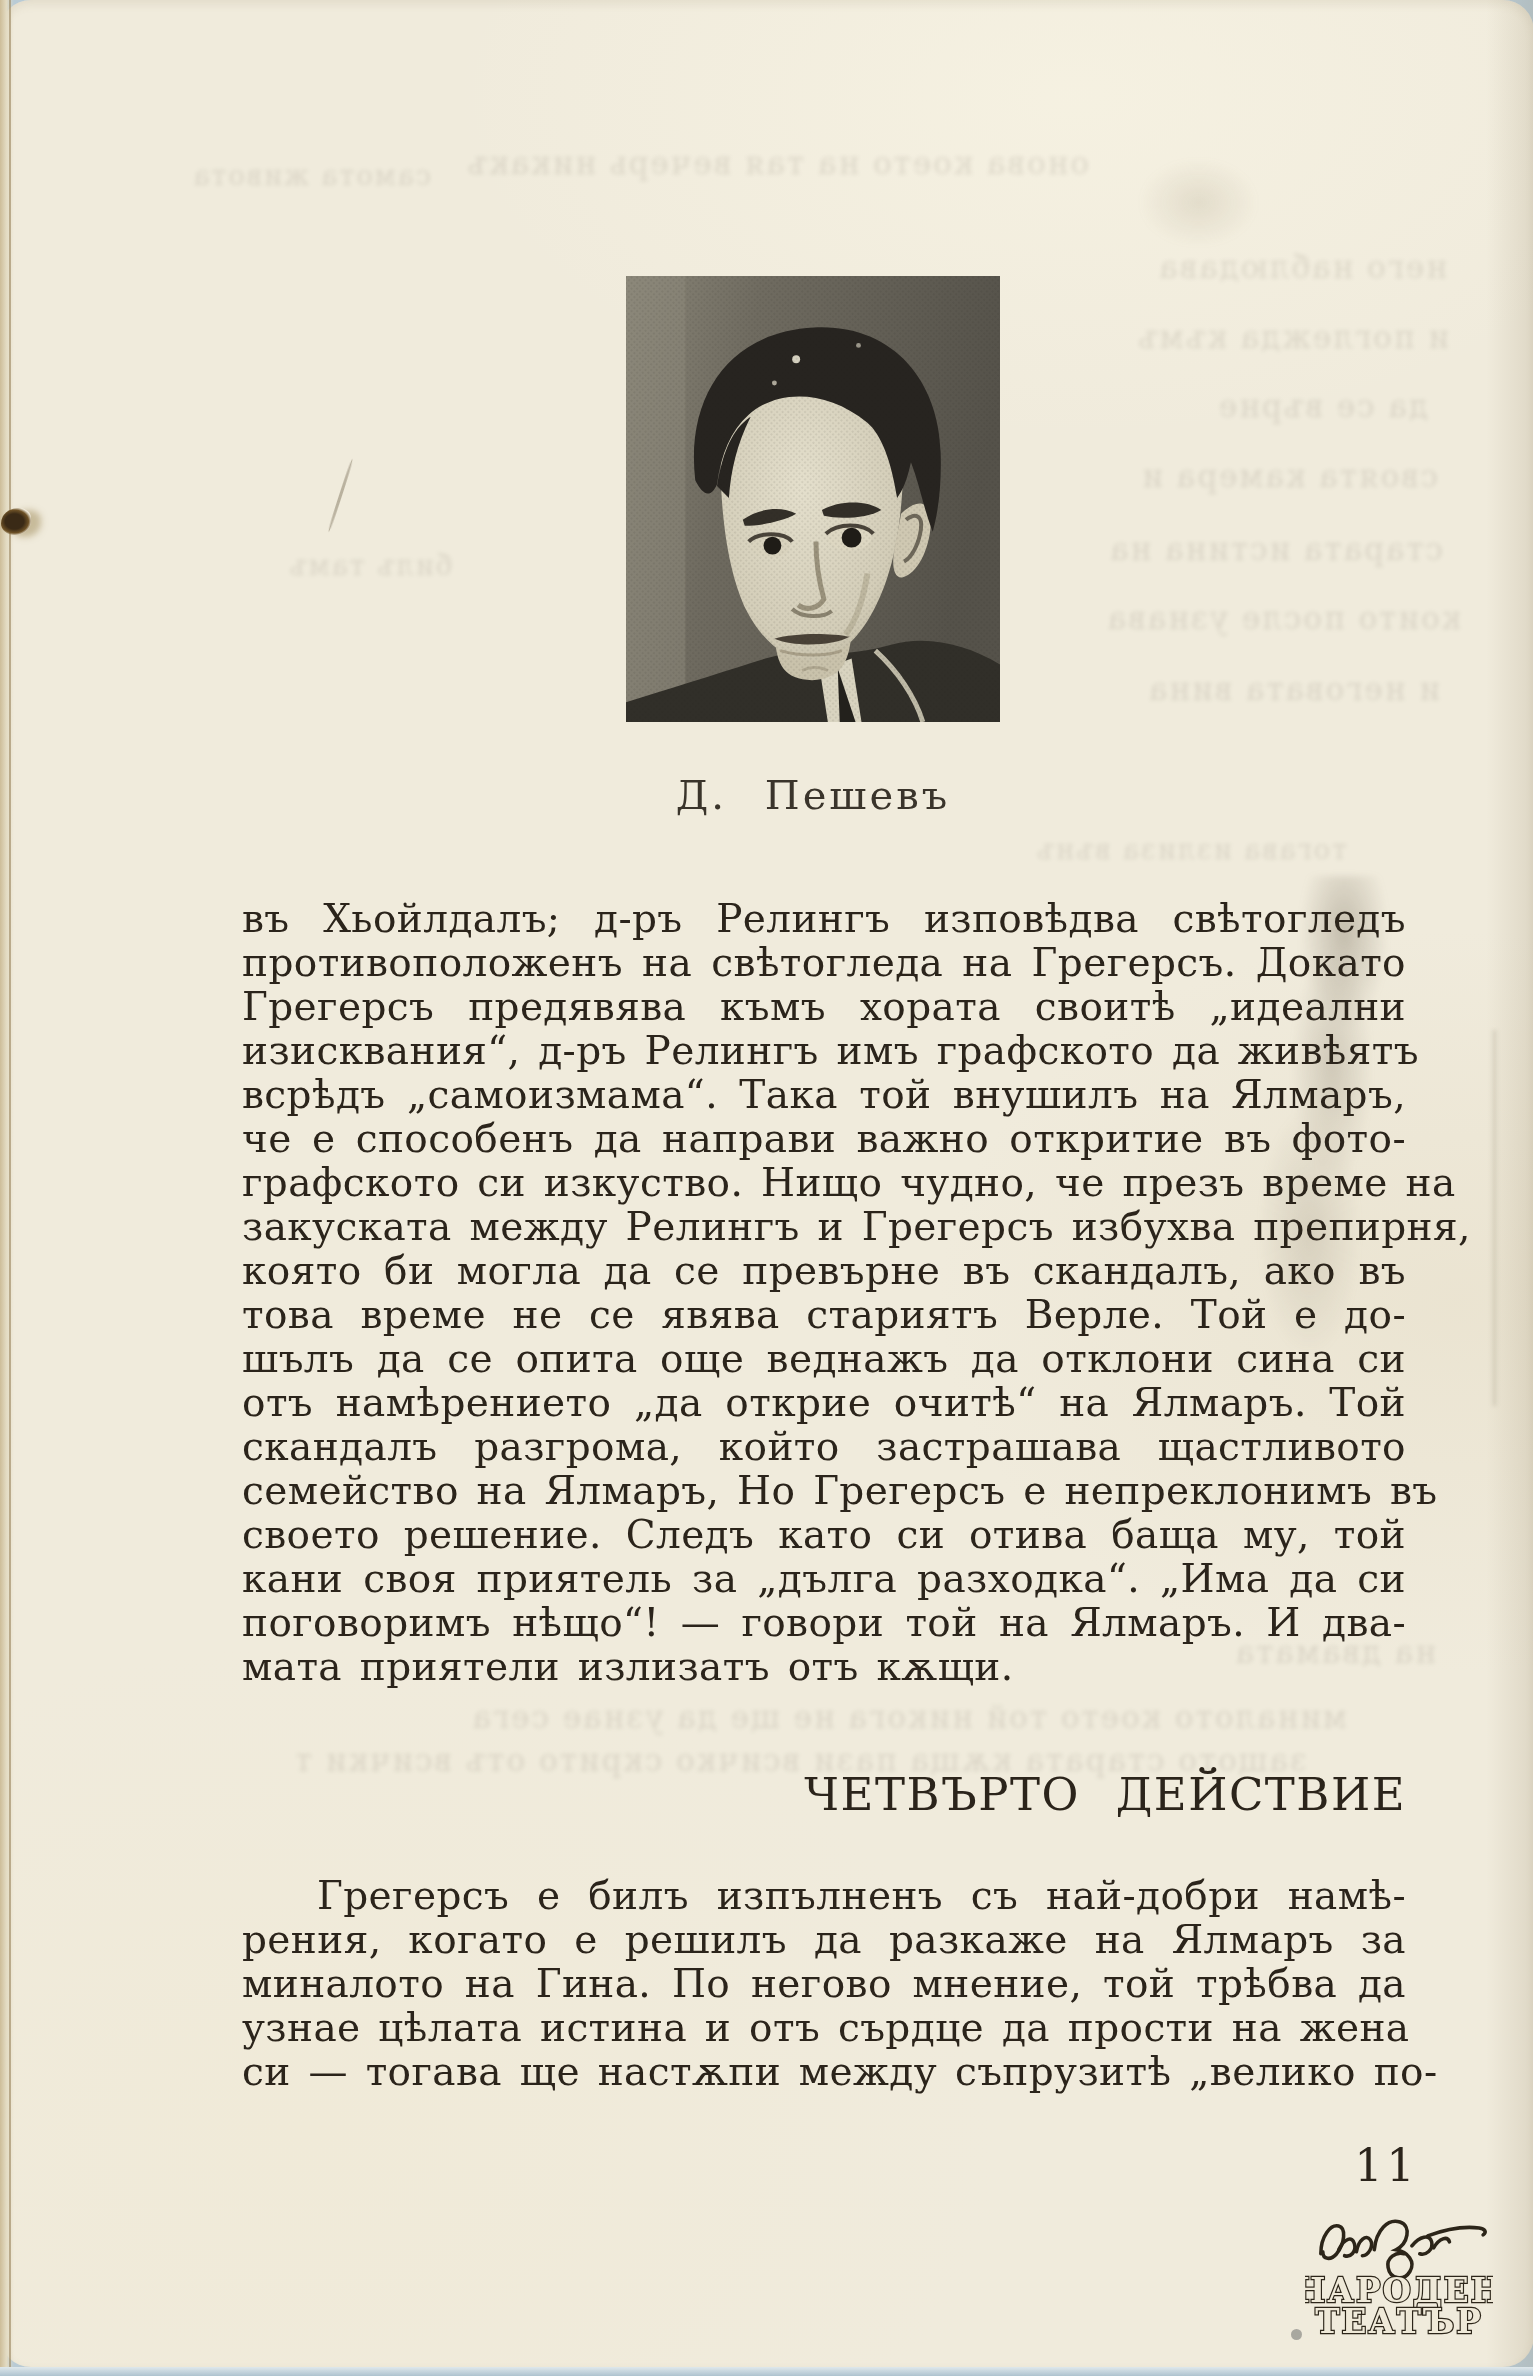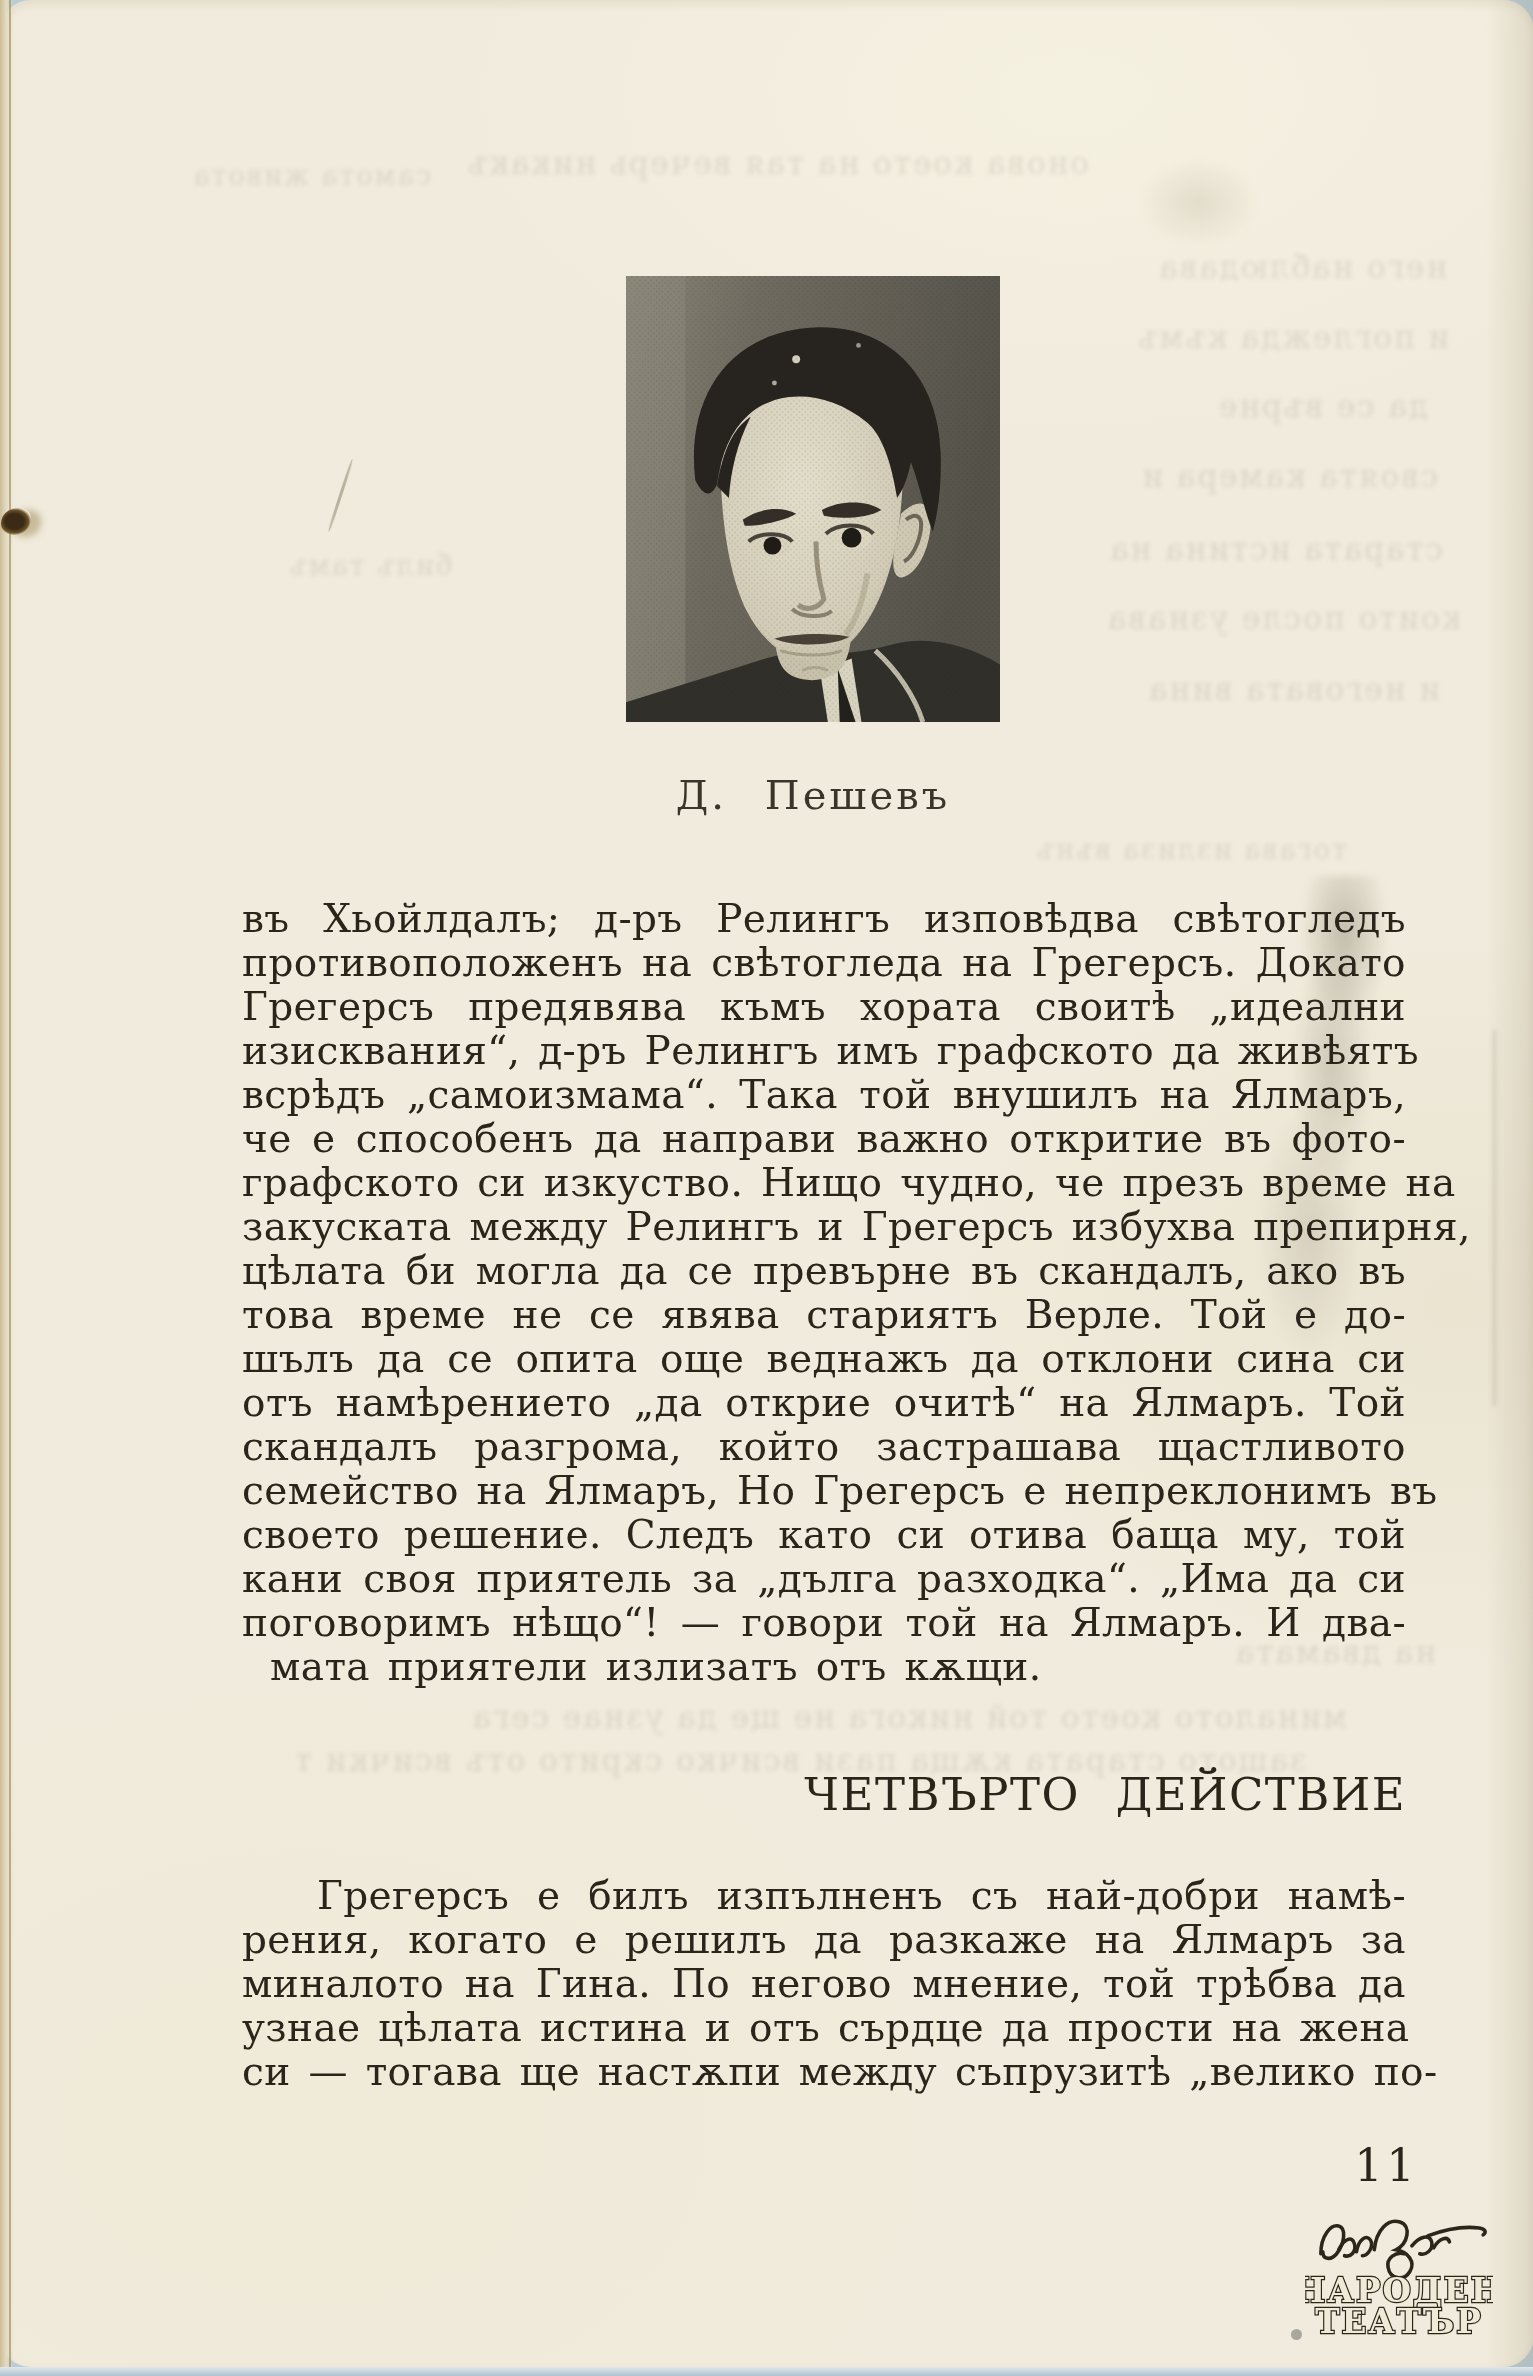--- a/index.html
+++ b/index.html
@@ -86,21 +86,21 @@
   }
   
   .textblock{position:absolute;left:242px;width:1164px;color:#2b241b;}
   .para1{top:897px;}
   .para2{top:1874px;}
   .tline{
     display:block;height:44px;line-height:44px;font-size:39px;
     letter-spacing:0.4px;word-spacing:5px;
     text-align:justify;text-align-last:justify;white-space:nowrap;
   }
-  .tline.lastline{text-align-last:left;margin-left:28px;}
+  .tline.lastline{text-align-last:left;}
   .tline.indent{padding-left:75px;}
   .heading{
     position:absolute;left:242px;top:1768px;width:1164px;
     text-align:right;font-size:45px;color:#2b241b;
     letter-spacing:1.5px;word-spacing:20px;white-space:nowrap;
   }
   .pagenum{
     position:absolute;left:1327px;top:2140px;width:119px;
     text-align:center;font-size:44px;color:#2b241b;letter-spacing:4px;
   }
@@ -205,21 +205,21 @@
 
   <div class="textblock para1">
     <span class="tline">въ Хьойлдалъ; д-ръ Релингъ изповѣдва свѣтогледъ</span>
     <span class="tline">противоположенъ на свѣтогледа на Грегерсъ. Докато</span>
     <span class="tline">Грегерсъ предявява къмъ хората своитѣ „идеални</span>
     <span class="tline">изисквания“, д-ръ Релингъ имъ графското да живѣятъ</span>
     <span class="tline">всрѣдъ „самоизмама“. Така той внушилъ на Ялмаръ,</span>
     <span class="tline">че е способенъ да направи важно откритие въ фото-</span>
     <span class="tline">графското си изкуство. Нищо чудно, че презъ време на</span>
     <span class="tline">закуската между Релингъ и Грегерсъ избухва препирня,</span>
-    <span class="tline">цѣлата би могла да се превърне въ скандалъ, ако въ</span>
+    <span class="tline">която би могла да се превърне въ скандалъ, ако въ</span>
     <span class="tline">това време не се явява стариятъ Верле. Той е до-</span>
     <span class="tline">шълъ да се опита още веднажъ да отклони сина си</span>
     <span class="tline">отъ намѣрението „да открие очитѣ“ на Ялмаръ. Той</span>
     <span class="tline">скандалъ разгрома, който застрашава щастливото</span>
     <span class="tline">семейство на Ялмаръ, Но Грегерсъ е непреклонимъ въ</span>
     <span class="tline">своето решение. Следъ като си отива баща му, той</span>
     <span class="tline">кани своя приятель за „дълга разходка“. „Има да си</span>
     <span class="tline">поговоримъ нѣщо“! — говори той на Ялмаръ. И два-</span>
     <span class="tline lastline">мата приятели излизатъ отъ кѫщи.</span>
   </div>

